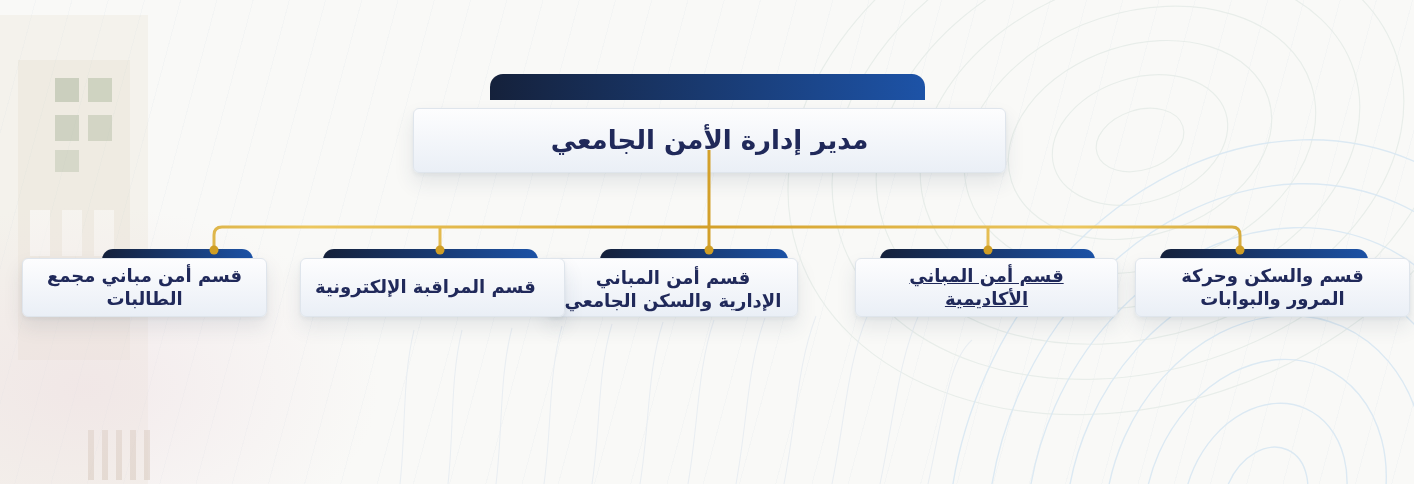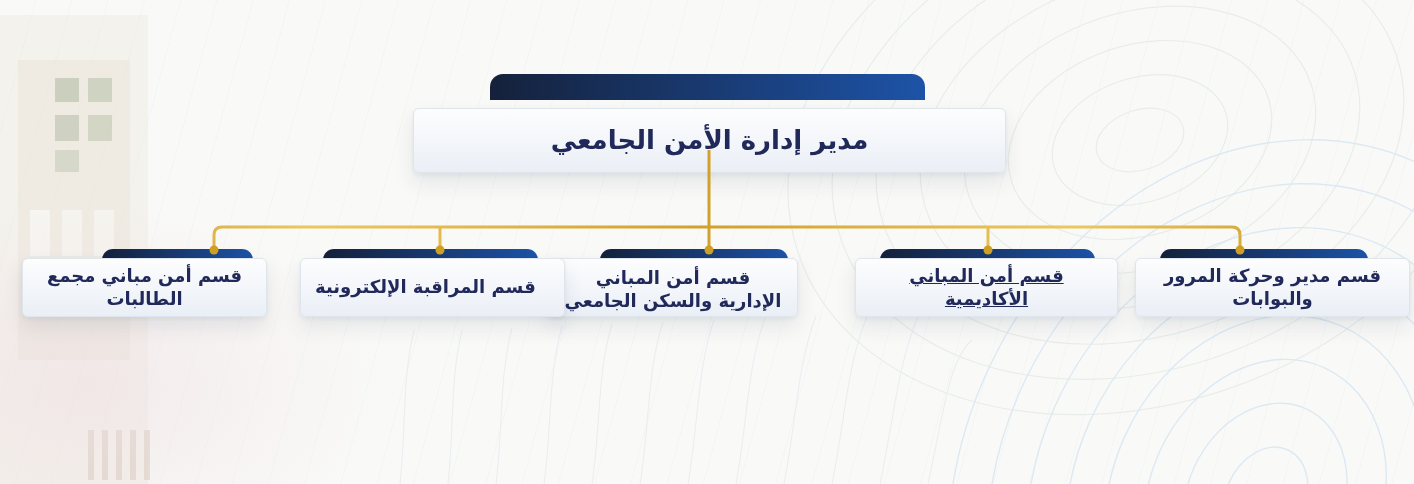--- a/index.html
+++ b/index.html
@@ -118,21 +118,21 @@
   <div class="root">
     <div class="node-bar"></div>
     <div class="node-plate">
       <span>مدير إدارة الأمن الجامعي</span>
     </div>
   </div>
 
   <div class="child c1">
     <div class="node-bar"></div>
     <div class="node-plate">
-      <span>قسم مدير وحركة المرور والبوابات</span>
+      <span>قسم والسكن وحركة المرور والبوابات</span>
     </div>
   </div>
   <div class="child c2">
     <div class="node-bar"></div>
     <div class="node-plate">
       <span>قسم أمن المباني الأكاديمية</span>
     </div>
   </div>
   <div class="child c3">
     <div class="node-bar"></div>

